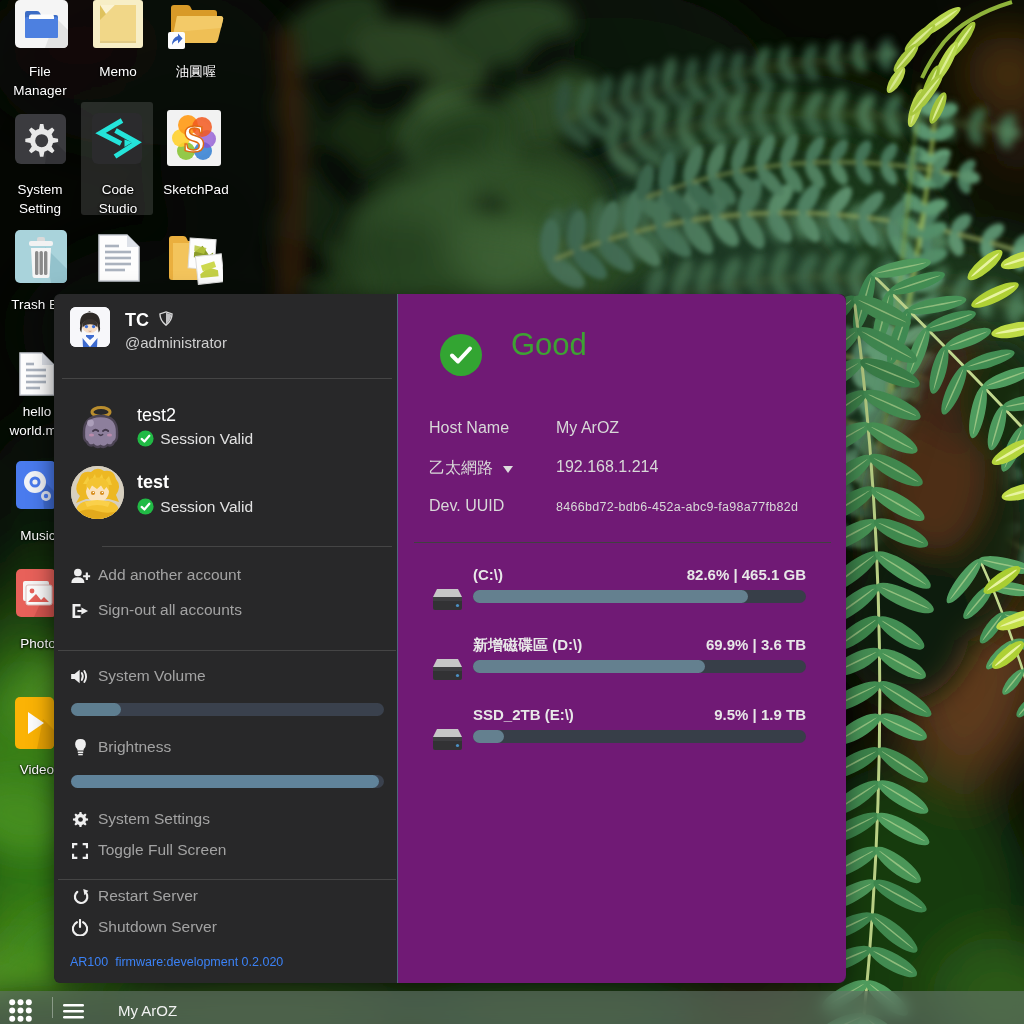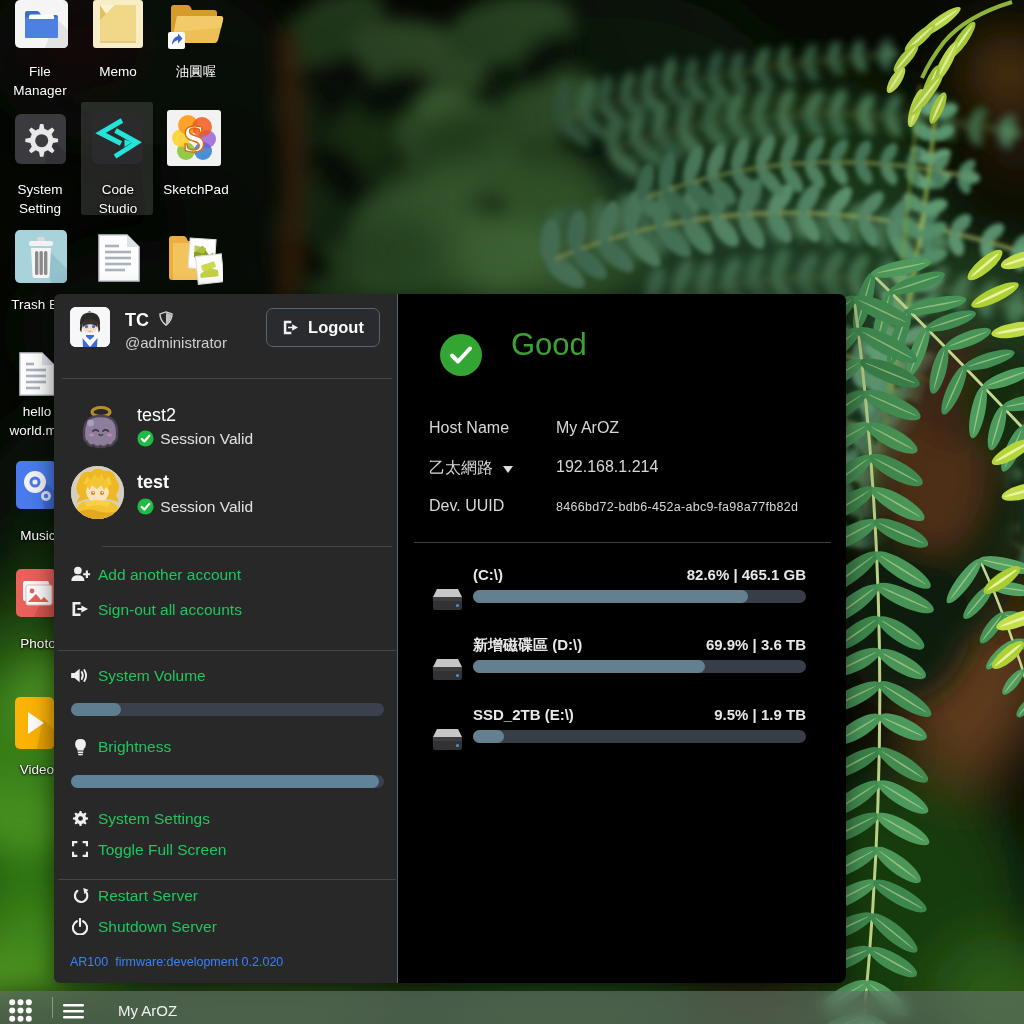--- a/index.html
+++ b/index.html
@@ -3,23 +3,23 @@
 <style>
 *{margin:0;padding:0;box-sizing:border-box}
 html,body{width:1024px;height:1024px;overflow:hidden;background:#070a04;
 font-family:"Liberation Sans",sans-serif;}
 .abs{position:absolute}
 .lbl{position:absolute;color:#fff;font-size:13.5px;line-height:19px;text-align:center;
 text-shadow:0 1px 3px rgba(0,0,0,.95),0 0 2px rgba(0,0,0,.9);width:78px}
 .panel{position:absolute;left:54px;top:294px;width:792px;height:689px;
 background:#272727;border-radius:6px;box-shadow:0 6px 24px rgba(0,0,0,.55);display:flex}
 .pl{width:344px;height:100%;position:relative;border-right:1px solid #4e6a79;border-radius:8px 0 0 8px;background:#282829}
-.pr{flex:1;position:relative;border-radius:0 8px 8px 0;background:#000000}
+.pr{flex:1;position:relative;border-radius:0 8px 8px 0;background:#701a75}
 .hr{position:absolute;height:1px;background:#454545}
-.mi{position:absolute;color:#22c55e;font-size:15.5px;display:flex;align-items:flex-start;gap:5px;left:13px}
+.mi{position:absolute;color:#a3a3a3;font-size:15.5px;display:flex;align-items:flex-end;gap:5px;left:13px}
 .ic{width:26px;display:flex;justify-content:center;flex:0 0 auto}
 .mi svg{flex:0 0 auto}
 .track{position:absolute;height:13px;border-radius:7px;background:#3a414d}
 .fill{height:100%;border-radius:7px;background:#5e7e90}
 .dlabel{position:absolute;color:#e8e8e8;font-size:15px;font-weight:bold}
 .dval{position:absolute;color:#e8e8e8;font-size:15px;font-weight:bold;text-align:right}
 .trow{position:absolute;color:#d8d8d8;font-size:16px}
 </style></head>
 <body>
 <svg width="1024" height="1024" viewBox="0 0 1024 1024" style="position:absolute;top:0;left:0">
@@ -835,26 +835,20 @@
 <path d="M18.6 24 q1.4 1 2.8 0" stroke="#c8937c" stroke-width=".8" fill="none"></path>
 <path d="M17.5 6 Q19 3 22 4.6 Q20.4 3.8 19.3 5.2 Q18.6 4.6 17.5 6 Z" fill="#2d2926"></path>
 </svg></div>
       <div class="abs" style="left:71px;top:16px;color:#fff;font-size:18px;font-weight:bold">TC
 <svg width="16" height="15" viewBox="0 0 24 26" style="margin-left:4px">
           <path d="M12 1.5 L22.5 5 Q22.5 16 12 24.5 Q1.5 16 1.5 5 Z" fill="none" stroke="#d8d8d8" stroke-width="2.4"></path>
           <path d="M12 3 L21 6 Q21 15.5 12 23 Z" fill="#c2c2c4"></path>
         </svg>
 </div>
       <div class="abs" style="left:71px;top:40px;color:#cfcfcf;font-size:15px">@administrator</div>
-      <div class="abs" style="left:212px;top:14px;width:114px;height:39px;border:1px solid #55646f;border-radius:7px;background:#292b2e;color:#fff;font-size:16.5px;font-weight:bold;display:flex;align-items:center;justify-content:center;gap:9px">
-<svg width="17" height="15" viewBox="0 0 20 18">
-          <path d="M2 1 L11 1 L11 4 L5 4 L5 14 L11 14 L11 17 L2 17 Z" fill="#efefef"></path>
-          <path d="M12 5 L12 8 L7 8 L7 10 L12 10 L12 13 L19 9 Z" fill="#efefef"></path>
-        </svg>
-Logout</div>
       <div class="hr" style="left:8px;top:84px;width:330px"></div>
       <div class="abs" style="left:24px;top:110px;width:45px;height:46px">
 <svg width="45" height="46" viewBox="0 0 45 46">
 <ellipse cx="23" cy="8" rx="9" ry="4.5" fill="none" stroke="#b98d2e" stroke-width="3"></ellipse>
 <path d="M6 30 Q5 12 22.5 12 Q40 12 39 30 Q39.5 36 36 38 Q34 43 29.5 41 Q26 44.5 22.5 42 Q19 44.5 15.5 41 Q11 43 9 38 Q5.5 36 6 30 Z" fill="#8d7f9c" stroke="#4c4454" stroke-width="2.4"></path>
 <circle cx="12.5" cy="19" r="3.4" fill="#b4a7c2" opacity=".8"></circle>
 <path d="M15 27 q2.6 -2.6 5.2 0" stroke="#43394c" stroke-width="1.8" fill="none" stroke-linecap="round"></path>
 <path d="M25 27 q2.6 -2.6 5.2 0" stroke="#43394c" stroke-width="1.8" fill="none" stroke-linecap="round"></path>
 <path d="M21 30.5 q1.8 1.6 3.6 0" stroke="#43394c" stroke-width="1.6" fill="none" stroke-linecap="round"></path>
 <ellipse cx="13.5" cy="31" rx="2.6" ry="1.6" fill="#c98fb0" opacity=".75"></ellipse>

